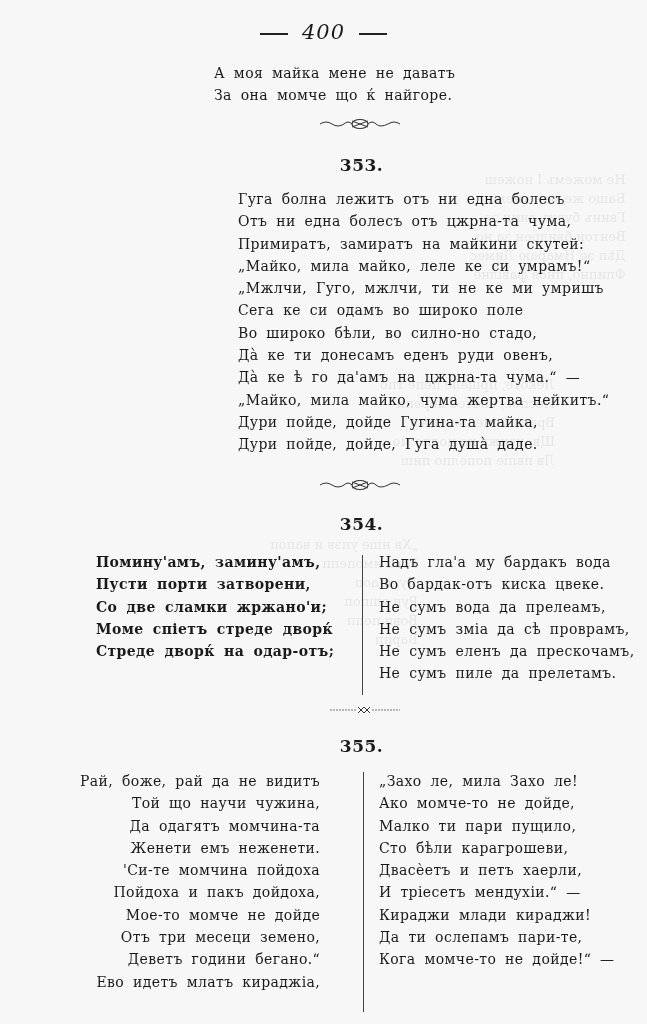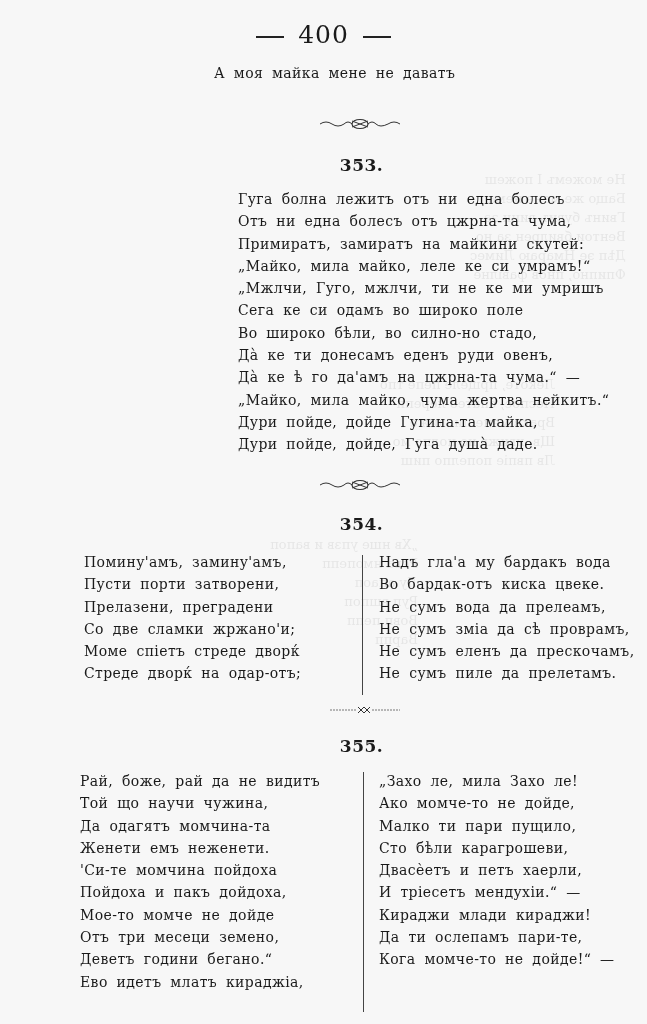--- a/index.html
+++ b/index.html
@@ -24,22 +24,23 @@
       transform: scaleX(-1);
       opacity: 0.55;
       pointer-events: none;
     }
     .page-number {
       position: absolute;
       top: 20px;
       left: 0;
       width: 647px;
       text-align: center;
-      font-size: 25px;
+      font-size: 21px;
       letter-spacing: 1px;
+      font-style: italic;
     }
     .page-number .dash {
       display: inline-block;
       width: 28px;
       height: 2px;
       background: #222;
       vertical-align: middle;
       margin: 0 14px;
     }
     .verse {
@@ -89,20 +90,21 @@
        Руп вшпоп
        Вовп пепп
        Варпп</div>
 
 <div class="page-number">
   <span class="dash"></span><span>400</span><span class="dash"></span>
 </div>
 
 <div class="verse" style="top:62px; left:214px;">
   <span class="line">А моя майка мене не даватъ</span>
+  <span class="line">За она момче що ќ найгоре.</span>
 </div>
 
 <svg class="ornament" style="top:117px; left:318px;" width="84" height="14" viewBox="0 0 84 14">
   <path d="M2 7 Q8 3 14 7 T26 7 Q30 3 34 7" fill="none" stroke="#333" stroke-width="1"></path>
   <ellipse cx="42" cy="7" rx="8" ry="4.5" fill="none" stroke="#333" stroke-width="1.2"></ellipse>
   <path d="M34 4 L50 10 M34 10 L50 4" stroke="#333" stroke-width="1"></path>
   <path d="M50 7 Q54 3 58 7 T70 7 Q76 3 82 7" fill="none" stroke="#333" stroke-width="1"></path>
 </svg>
 
 <div class="heading" style="top:155px;">353.</div>
@@ -122,24 +124,23 @@
 </div>
 
 <svg class="ornament" style="top:478px; left:318px;" width="84" height="14" viewBox="0 0 84 14">
   <path d="M2 7 Q8 3 14 7 T26 7 Q30 3 34 7" fill="none" stroke="#333" stroke-width="1"></path>
   <ellipse cx="42" cy="7" rx="8" ry="4.5" fill="none" stroke="#333" stroke-width="1.2"></ellipse>
   <path d="M34 4 L50 10 M34 10 L50 4" stroke="#333" stroke-width="1"></path>
   <path d="M50 7 Q54 3 58 7 T70 7 Q76 3 82 7" fill="none" stroke="#333" stroke-width="1"></path>
 </svg>
 
 <div class="heading" style="top:514px;">354.</div>
-<div class="verse" style="top:551px; left:84px;">
+<div class="verse" style="top:551px; left:96px;font-weight:bold;">
   <span class="line">Помину'амъ, замину'амъ,</span>
   <span class="line">Пусти порти затворени,</span>
-  <span class="line">Прелазени, преградени</span>
   <span class="line">Со две сламки жржано'и;</span>
   <span class="line">Моме спіетъ стреде дворќ</span>
   <span class="line">Стреде дворќ на одар-отъ;</span>
 </div>
 <div class="col-divider" style="top:555px; left:362px; height:140px;"></div>
 <div class="verse" style="top:551px; left:379px;">
   <span class="line">Надъ гла'а му бардакъ вода</span>
   <span class="line">Во бардак-отъ киска цвеке.</span>
   <span class="line">Не сумъ вода да прелеамъ,</span>
   <span class="line">Не сумъ зміа да сѣ проврамъ,</span>
@@ -147,21 +148,21 @@
   <span class="line">Не сумъ пиле да прелетамъ.</span>
 </div>
 
 <svg class="ornament" style="top:705px; left:328px;" width="74" height="10" viewBox="0 0 74 10">
   <line x1="2" y1="5" x2="28" y2="5" stroke="#555" stroke-width="0.8" stroke-dasharray="2 1"></line>
   <path d="M30 2 L36 8 M36 2 L30 8 M36 2 L42 8 M42 2 L36 8" stroke="#333" stroke-width="1"></path>
   <line x1="44" y1="5" x2="72" y2="5" stroke="#555" stroke-width="0.8" stroke-dasharray="2 1"></line>
 </svg>
 
 <div class="heading" style="top:736px;">355.</div>
-<div class="verse" style="top:770px; left:80px;">
+<div class="verse" style="top:770px; left:80px;text-align:right;">
   <span class="line">Рай, боже, рай да не видитъ</span>
   <span class="line">Той що научи чужина,</span>
   <span class="line">Да одагятъ момчина-та</span>
   <span class="line">Женети емъ неженети.</span>
   <span class="line">'Си-те момчина пойдоха</span>
   <span class="line">Пойдоха и пакъ дойдоха,</span>
   <span class="line">Мое-то момче не дойде</span>
   <span class="line">Отъ три месеци земено,</span>
   <span class="line">Деветъ години бегано.“</span>
   <span class="line">Ево идетъ млатъ кираджіа,</span>

